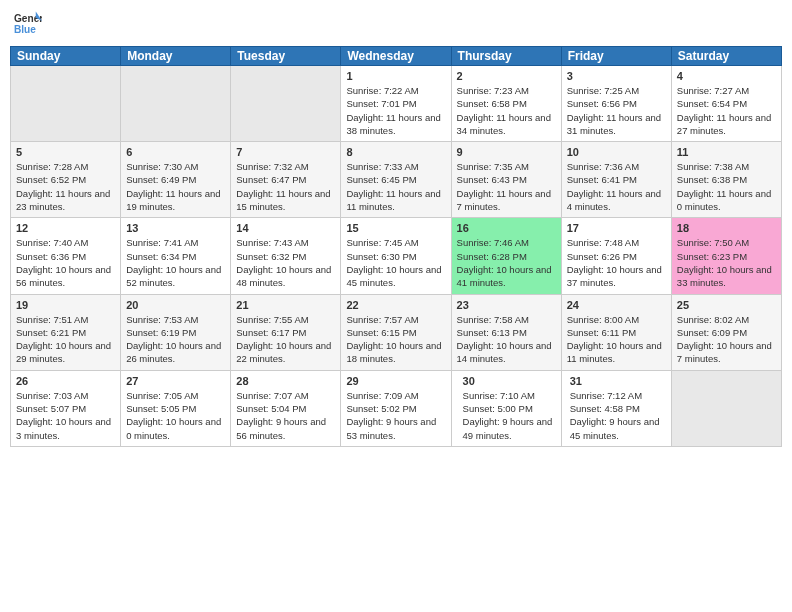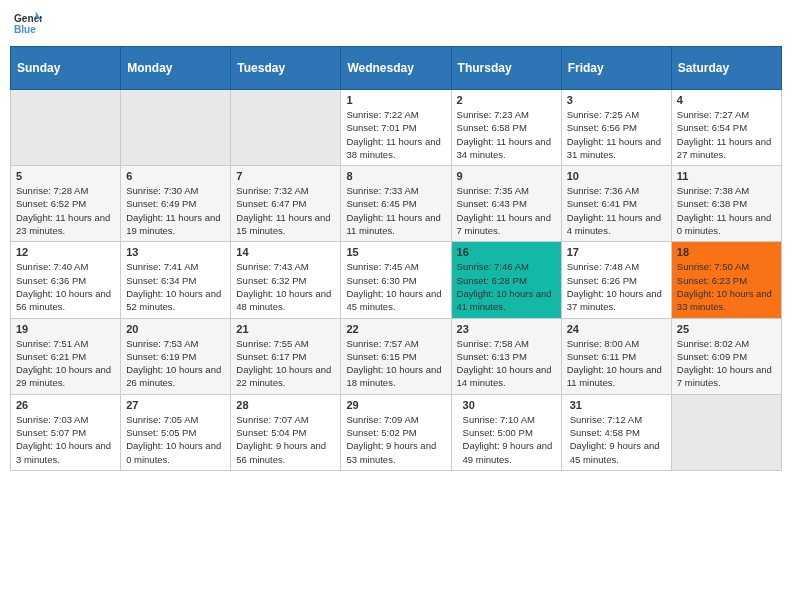--- a/index.html
+++ b/index.html
@@ -42,21 +42,21 @@
       width: 100%;
       border-collapse: collapse;
       border: 1px solid #ccc;
     }
     .calendar th {
       background-color: #2e75b6;
       color: #fff;
       font-size: 12px;
       font-weight: bold;
       text-align: left;
-      padding: 14px 6px;
+      padding: 2px 6px;
       border: 1px solid #1a5a96;
     }
     .calendar td {
       vertical-align: top;
       border: 1px solid #ccc;
       padding: 4px 5px;
       width: 110px;
       min-height: 80px;
       font-size: 10px;
       color: #333;
@@ -174,29 +174,29 @@
           <div class="day-info">Sunrise: 7:41 AM<br>Sunset: 6:34 PM<br>Daylight: 10 hours and 52 minutes.</div>
         </td>
         <td style="background: rgb(255, 255, 255);">
           <span class="day-number">14</span>
           <div class="day-info">Sunrise: 7:43 AM<br>Sunset: 6:32 PM<br>Daylight: 10 hours and 48 minutes.</div>
         </td>
         <td style="background: rgb(255, 255, 255);">
           <span class="day-number">15</span>
           <div class="day-info">Sunrise: 7:45 AM<br>Sunset: 6:30 PM<br>Daylight: 10 hours and 45 minutes.</div>
         </td>
-        <td style="background: #14b8a6;">
+        <td style="background: #86efac;">
           <span class="day-number">16</span>
           <div class="day-info">Sunrise: 7:46 AM<br>Sunset: 6:28 PM<br>Daylight: 10 hours and 41 minutes.</div>
         </td>
         <td style="background: rgb(255, 255, 255); margin-left: 41px;">
           <span class="day-number">17</span>
           <div class="day-info">Sunrise: 7:48 AM<br>Sunset: 6:26 PM<br>Daylight: 10 hours and 37 minutes.</div>
         </td>
-        <td style="background: #f97316;">
+        <td style="background: #f9a8d4;">
           <span class="day-number">18</span>
           <div class="day-info">Sunrise: 7:50 AM<br>Sunset: 6:23 PM<br>Daylight: 10 hours and 33 minutes.</div>
         </td>
       </tr>
       <tr>
         <td style="background: rgb(245, 245, 245);">
           <span class="day-number">19</span>
           <div class="day-info">Sunrise: 7:51 AM<br>Sunset: 6:21 PM<br>Daylight: 10 hours and 29 minutes.</div>
         </td>
         <td style="background: rgb(245, 245, 245);">

